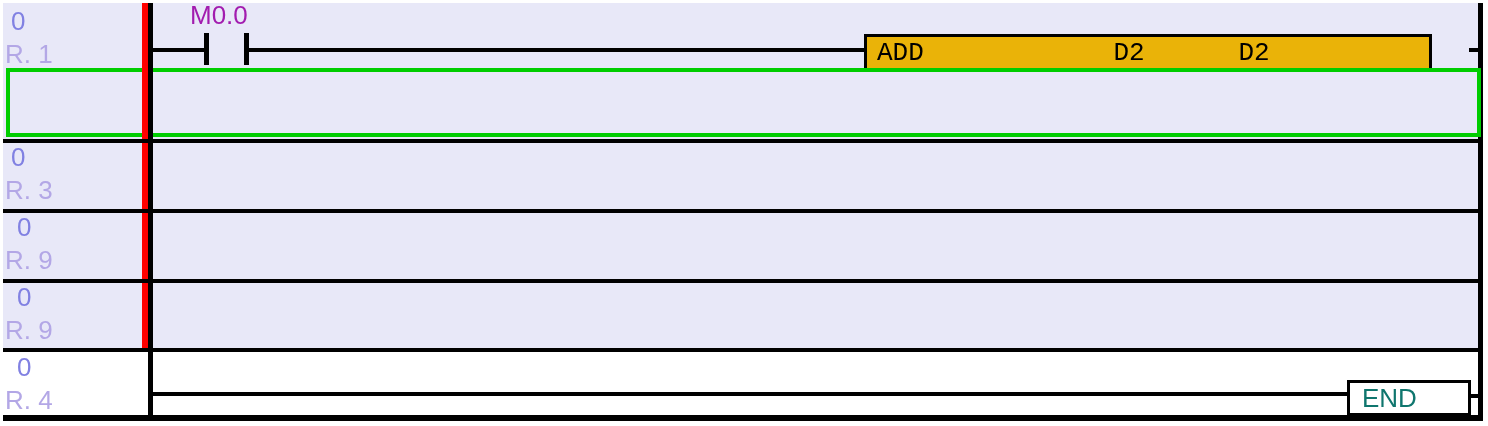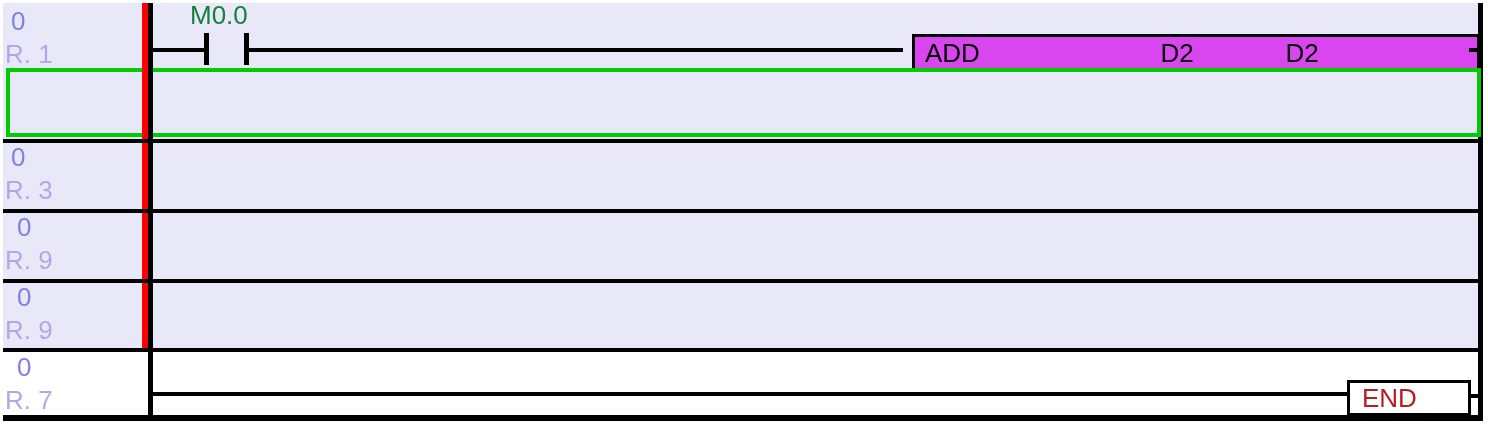--- a/index.html
+++ b/index.html
@@ -15,29 +15,29 @@
   }
   .rnum{
     position:absolute;top:38px;left:2px;font-size:26px;line-height:1;color:#b3a7e6;
     white-space:pre;
   }
   .indent1 .step{left:8px;}
   .indent2 .step{left:14px;}
   .wire{position:absolute;background:#000000;}
   .contact-bar{position:absolute;width:5px;height:32px;background:#000000;}
   .contact-label{
-    position:absolute;left:190px;top:2px;font-size:26px;line-height:1;color:#15803d;
+    position:absolute;left:190px;top:2px;font-size:26px;line-height:1;color:#a21caf;
   }
   .instr-box{
     position:absolute;box-sizing:border-box;border:3px solid #000000;
   }
-  .add-box{left:912px;top:34px;width:568px;height:37px;background:#d946ef;}
+  .add-box{left:864px;top:34px;width:568px;height:37px;background:#eab308;font-family:Liberation Mono, monospace;}
   .end-box{
     left:1347px;top:380px;width:124px;height:36px;background:#ffffff;
-    display:flex;align-items:center;padding-left:12px;font-size:26px;line-height:1;color:#b91c1c;
+    display:flex;align-items:center;padding-left:12px;font-size:26px;line-height:1;color:#0f766e;
   }
   .add-cell{
     position:absolute;top:0;bottom:0;display:flex;align-items:center;
     font-size:26px;line-height:1;color:#000000;
   }
   .add-mn{left:10px;}
   .add-op{justify-content:center;width:90px;text-align:center;}
   .op1{left:92px;}
   .op2{left:217px;}
   .op3{left:342px;}
@@ -66,21 +66,21 @@
   <div class="band indent2" style="top:209px;height:70px;">
     <span class="step">0</span>
     <span class="rnum">R. 9</span>
   </div>
   <div class="band indent2" style="top:279px;height:70px;">
     <span class="step">0</span>
     <span class="rnum">R. 9</span>
   </div>
   <div class="band white indent2" style="top:349px;height:68px;">
     <span class="step">0</span>
-    <span class="rnum">R. 7</span>
+    <span class="rnum">R. 4</span>
   </div>
 
   <div class="wire" style="left:152px;top:48px;width:54px;height:4px;"></div>
   <div>
     <div class="contact-bar" style="left:204px;top:33px;"></div>
     <div class="contact-bar" style="left:244px;top:33px;"></div>
     <span class="contact-label">M0.0</span>
   </div>
   <div class="wire" style="left:247px;top:48px;width:656px;height:4px;"></div>
 

